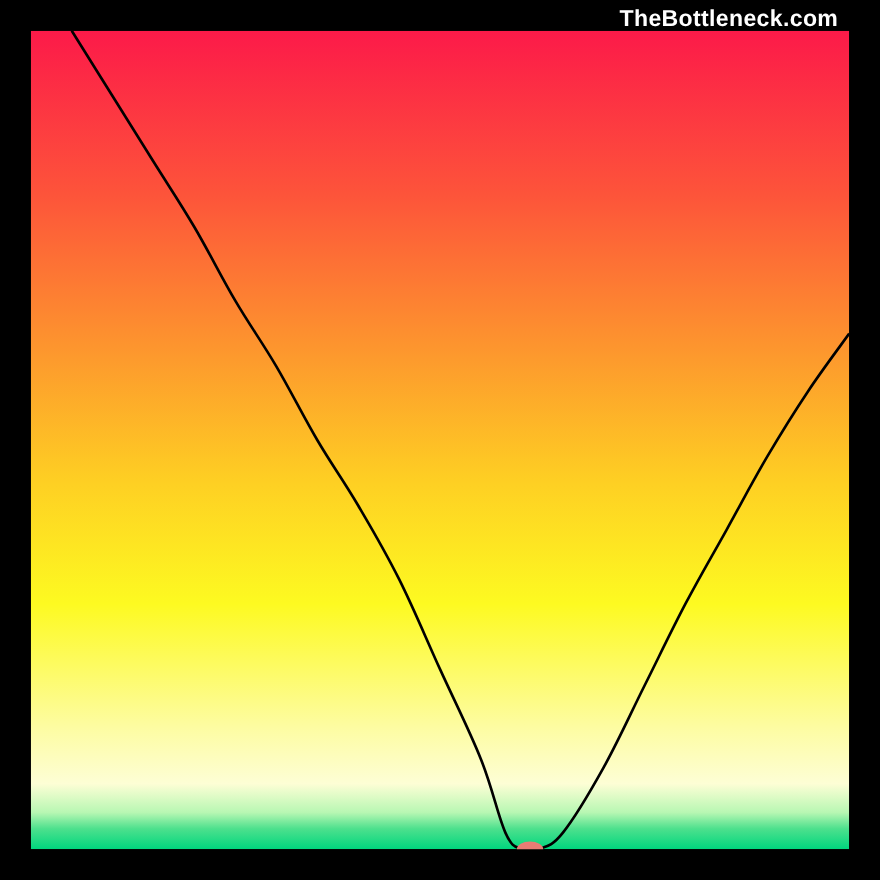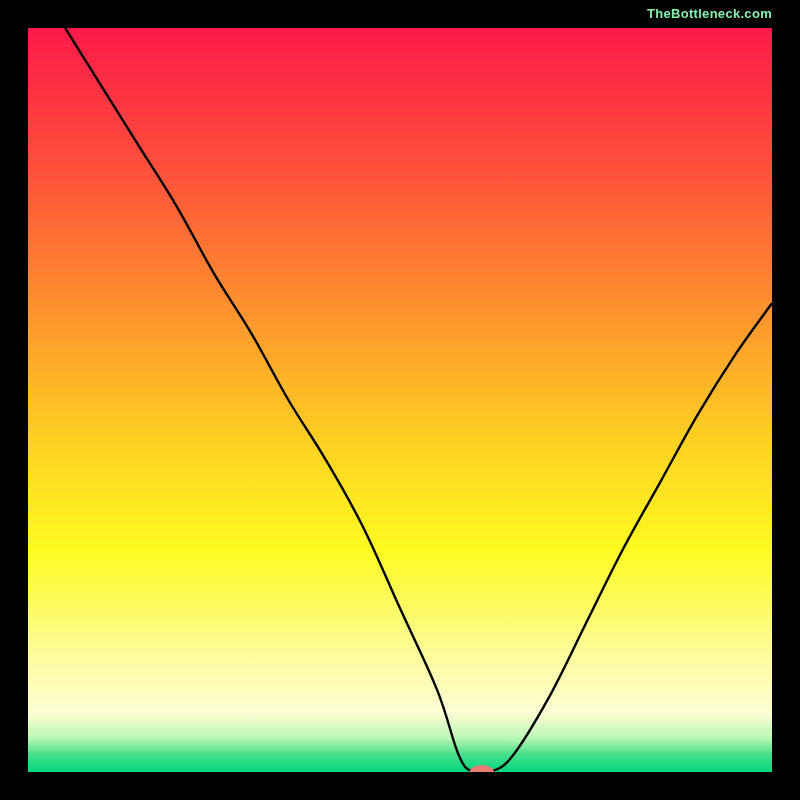--- a/index.html
+++ b/index.html
@@ -19,26 +19,26 @@
   .plot-area {
     position: absolute;
     left: 28px;
     top: 28px;
     width: 744px;
     height: 744px;
   }
   .watermark {
     position: absolute;
     top: 6px;
-    right: 28px;
+    right: 38px;
     font-family: Arial, Helvetica, sans-serif;
-    font-size: 13px;
+    font-size: 21px;
     font-weight: 700;
     letter-spacing: 0.3px;
-    color: #86efac;
+    color: #ffffff;
     z-index: 10;
   }
   svg { display: block; }
 </style>
 </head>
 <body>
 
 <div class="container">
 
   <div class="watermark">TheBottleneck.com</div>

